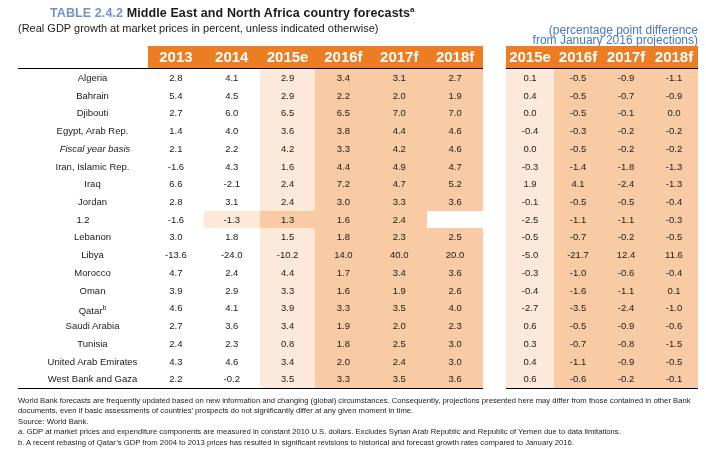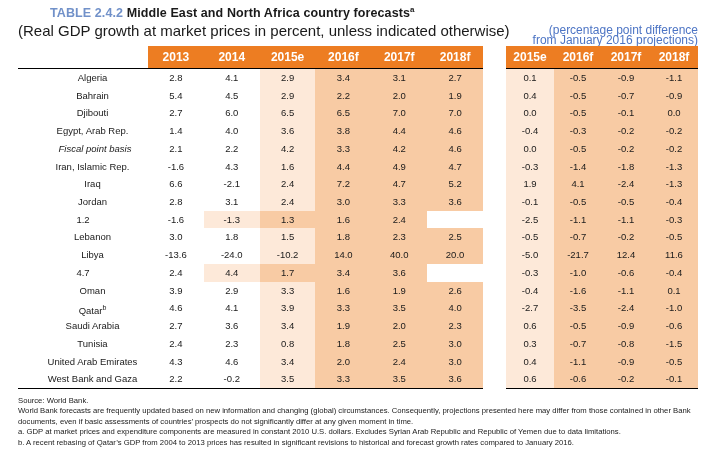--- a/index.html
+++ b/index.html
@@ -3,33 +3,33 @@
 <meta charset="utf-8">
 <style>
   * { margin:0; padding:0; box-sizing:border-box; }
   html,body { background:#fff; }
   body { font-family:"Liberation Sans", sans-serif; color:#1a1a1a; }
   .page { position:relative; width:706px; height:454px; background:#fff; overflow:hidden; }
 
   .title-line { position:absolute; left:18px; top:5px; font-size:12.5px; font-weight:bold; letter-spacing:0.1px; white-space:nowrap; }
   .title-tag { color:#7191C9;margin-left:32px; }
   .title-sup { font-size:8px; vertical-align:super; }
-  .subtitle { position:absolute; left:18px; top:22px; font-size:15px; color:#1a1a1a; }
+  .subtitle { position:absolute; left:18px; top:22px; font-size:11px; color:#1a1a1a; }
 
   .diff-note { position:absolute; left:506px; top:25px; width:192px; text-align:right; font-size:12px; line-height:10px; color:#4C74C4; }
 
   
   .ltable { position:absolute; left:18px; top:46px; width:465px; }
   .rtable { position:absolute; left:506px; top:46px; width:192px; }
 
   .lgrid { display:grid; grid-template-columns:130px repeat(6, 1fr); }
   .rgrid { display:grid; grid-template-columns:repeat(4, 1fr); }
 
   .thead { height:23px; border-bottom:1.6px solid #000; }
-  .thead .ycell { background:#ED7D22; color:#fff; font-weight:bold; font-size:12px; line-height:22px; text-align:center; }
+  .thead .ycell { background:#ED7D22; color:#fff; font-weight:bold; font-size:15px; line-height:22px; text-align:center; }
   .thead .spacer { background:transparent; }
 
   .tbody { border-bottom:1.6px solid #000; }
   .trow { display:grid; height:17.72px; line-height:17.72px; }
   .ltable .trow { grid-template-columns:130px repeat(6, 1fr); }
   .rtable .trow { grid-template-columns:repeat(4, 1fr); }
 
   .cell { font-size:9.5px; overflow:hidden; white-space:nowrap; }
   .label { padding-left:19px; text-align:center; }
   .label.italic { font-style:italic; padding-left:24px; }
@@ -101,21 +101,21 @@
         <div class="trow">
           <div class="cell label">Egypt, Arab Rep.</div>
           <div class="cell num c1">1.4</div>
           <div class="cell num c2">4.0</div>
           <div class="cell num c3">3.6</div>
           <div class="cell num c4">3.8</div>
           <div class="cell num c5">4.4</div>
           <div class="cell num c6">4.6</div>
         </div>
         <div class="trow">
-          <div class="cell label italic">Fiscal point basis</div>
+          <div class="cell label italic">Fiscal year basis</div>
           <div class="cell num c1">2.1</div>
           <div class="cell num c2">2.2</div>
           <div class="cell num c3">4.2</div>
           <div class="cell num c4">3.3</div>
           <div class="cell num c5">4.2</div>
           <div class="cell num c6">4.6</div>
         </div>
         <div class="trow">
           <div class="cell label">Iran, Islamic Rep.</div>
           <div class="cell num c1">-1.6</div>
@@ -163,20 +163,21 @@
         <div class="trow">
           <div class="cell label">Libya</div>
           <div class="cell num c1">-13.6</div>
           <div class="cell num c2">-24.0</div>
           <div class="cell num c3">-10.2</div>
           <div class="cell num c4">14.0</div>
           <div class="cell num c5">40.0</div>
           <div class="cell num c6">20.0</div>
         </div>
         <div class="trow">
+          <div class="cell label">Morocco</div>
           <div class="cell num c1">4.7</div>
           <div class="cell num c2">2.4</div>
           <div class="cell num c3">4.4</div>
           <div class="cell num c4">1.7</div>
           <div class="cell num c5">3.4</div>
           <div class="cell num c6">3.6</div>
         </div>
         <div class="trow">
           <div class="cell label">Oman</div>
           <div class="cell num c1">3.9</div>
@@ -347,19 +348,19 @@
         <div class="trow">
           <div class="cell num d0">0.6</div>
           <div class="cell num d1">-0.6</div>
           <div class="cell num d2">-0.2</div>
           <div class="cell num d3">-0.1</div>
         </div>
       </div>
   </div>
 
   <div class="footnotes">
+    <p class="footnote">World Bank forecasts are frequently updated based on new information and changing (global) circumstances. Consequently, projections presented here may differ from those contained in other Bank documents, even if basic assessments of countries’ prospects do not significantly differ at any given moment in time.</p>
     <p class="footnote">Source: World Bank.</p>
-    <p class="footnote">World Bank forecasts are frequently updated based on new information and changing (global) circumstances. Consequently, projections presented here may differ from those contained in other Bank documents, even if basic assessments of countries’ prospects do not significantly differ at any given moment in time.</p>
     <p class="footnote">a. GDP at market prices and expenditure components are measured in constant 2010 U.S. dollars. Excludes Syrian Arab Republic and Republic of Yemen due to data limitations.</p>
     <p class="footnote">b. A recent rebasing of Qatar’s GDP from 2004 to 2013 prices has resulted in significant revisions to historical and forecast growth rates compared to January 2016.</p>
   </div>
 
 </div>
 
 </body></html>

